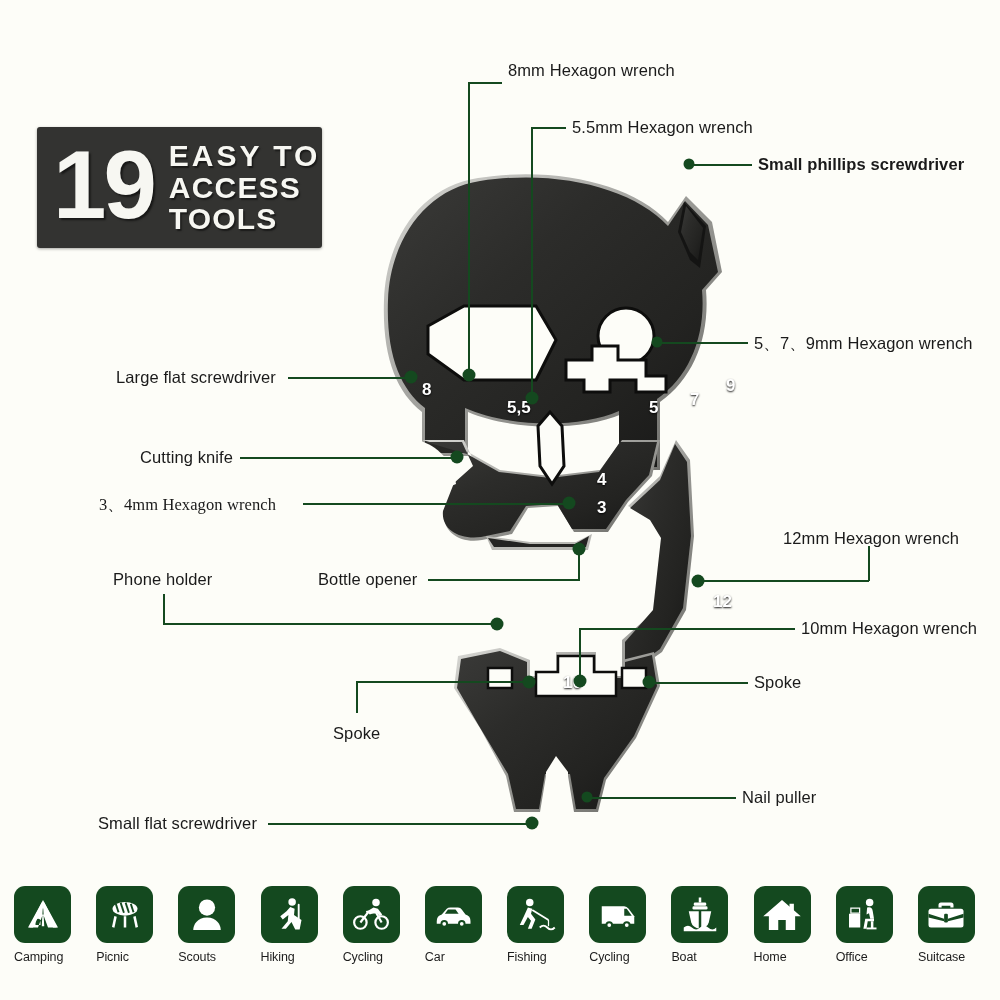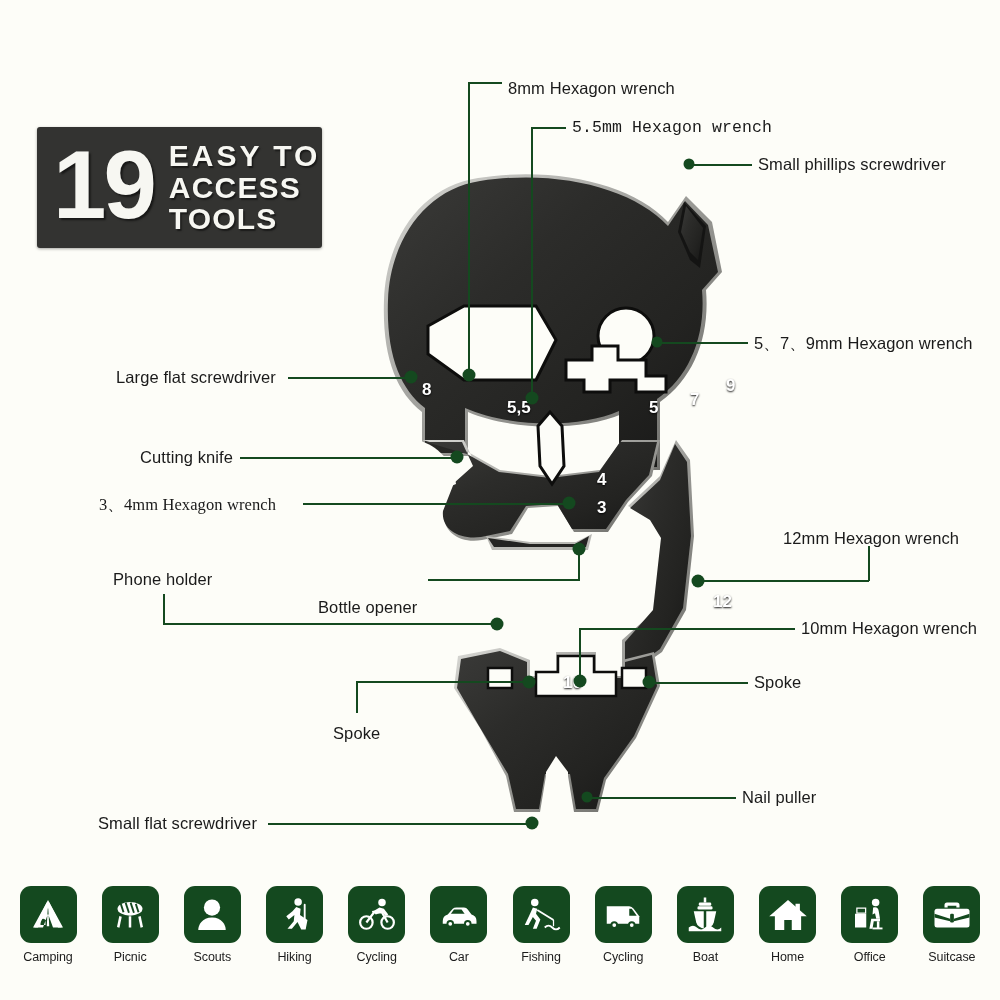--- a/index.html
+++ b/index.html
@@ -53,21 +53,21 @@
     position:absolute; color:#ffffff; font-weight:bold; font-size:17px;
     text-shadow:0 1px 2px rgba(0,0,0,.9);
     font-family:"Liberation Sans", sans-serif;
   }
 
   
   .strip {
     position:absolute; left:0; top:886px; width:1000px;
     display:flex; justify-content:space-between; padding:0 14px;
   }
-  .ic { width:68px; display:flex; flex-direction:column; align-items:center; }
+  .ic { width:68px; display:flex; flex-direction:column; align-items:flex-start; }
   .ic-box {
     width:57px; height:57px; background:#14491f; border-radius:11px;
     display:flex; align-items:center; justify-content:center;
   }
   .ic-box svg { width:40px; height:40px; fill:#ffffff; }
   .ic-cap {
     margin-top:7px; font-size:12.5px; color:#1c1c1c; text-align:center;
     letter-spacing:-.1px;
   }
 </style>
@@ -207,31 +207,31 @@
     <span class="numlbl" style="left:147px; top:258px;">5,5</span>
     <span class="numlbl" style="left:289px; top:258px;">5</span>
     <span class="numlbl" style="left:330px; top:250px;">7</span>
     <span class="numlbl" style="left:366px; top:236px;">9</span>
     <span class="numlbl" style="left:237px; top:330px;">4</span>
     <span class="numlbl" style="left:237px; top:358px;">3</span>
     <span class="numlbl" style="left:353px; top:452px;">12</span>
     <span class="numlbl" style="left:203px; top:533px;">10</span>
   </div>
 
-  <div class="lbl" style="left:508px; top:79px;">8mm Hexagon wrench</div>
+  <div class="lbl" style="left:508px; top:61px;">8mm Hexagon wrench</div>
   <div class="ln h" style="left:468px; top:82px; width:34px;"></div>
   <div class="ln v" style="left:468px; top:82px; height:293px;"></div>
   <div class="dot" style="left:469px; top:375px;"></div>
 
-  <div class="lbl" style="left:572px; top:118px;font-family:Liberation Mono, monospace;">5.5mm Hexagon wrench</div>
+  <div class="lbl" style="left:572px; top:118px;">5.5mm Hexagon wrench</div>
   <div class="ln h" style="left:531px; top:127px; width:35px;"></div>
   <div class="ln v" style="left:531px; top:127px; height:271px;"></div>
   <div class="dot" style="left:532px; top:398px;"></div>
 
-  <div class="lbl" style="left:758px; top:155px;">Small phillips screwdriver</div>
+  <div class="lbl" style="left:758px; top:155px;font-weight:bold;">Small phillips screwdriver</div>
   <div class="ln h" style="left:690px; top:164px; width:62px;"></div>
   <div class="dot sm" style="left:689px; top:164px;"></div>
 
   <div class="lbl" style="left:754px; top:333px;">5、7、9mm Hexagon wrench</div>
   <div class="ln h" style="left:658px; top:342px; width:90px;"></div>
   <div class="dot sm" style="left:657px; top:342px;"></div>
 
   <div class="lbl r" style="left:116px; top:368px;">Large flat screwdriver</div>
   <div class="ln h" style="left:288px; top:377px; width:122px;"></div>
   <div class="dot" style="left:411px; top:377px;"></div>
@@ -247,21 +247,21 @@
   <div class="lbl" style="left:783px; top:529px;">12mm Hexagon wrench</div>
   <div class="ln v" style="left:868px; top:546px; height:35px;"></div>
   <div class="ln h" style="left:699px; top:580px; width:170px;"></div>
   <div class="dot" style="left:698px; top:581px;"></div>
 
   <div class="lbl" style="left:113px; top:570px;">Phone holder</div>
   <div class="ln v" style="left:163px; top:594px; height:30px;"></div>
   <div class="ln h" style="left:163px; top:623px; width:333px;"></div>
   <div class="dot" style="left:497px; top:624px;"></div>
 
-  <div class="lbl" style="left:318px; top:570px;margin-top:28px;">Bottle opener</div>
+  <div class="lbl" style="left:318px; top:570px;">Bottle opener</div>
   <div class="ln h" style="left:428px; top:579px; width:152px;"></div>
   <div class="ln v" style="left:578px; top:549px; height:31px;"></div>
   <div class="dot" style="left:579px; top:549px;"></div>
 
   <div class="lbl" style="left:801px; top:619px;text-align:right;">10mm Hexagon wrench</div>
   <div class="ln h" style="left:698px; top:628px; width:97px;"></div>
   <div class="ln v" style="left:579px; top:628px; height:53px;"></div>
   <div class="ln h" style="left:579px; top:628px; width:120px;"></div>
   <div class="dot" style="left:580px; top:681px;"></div>
 

